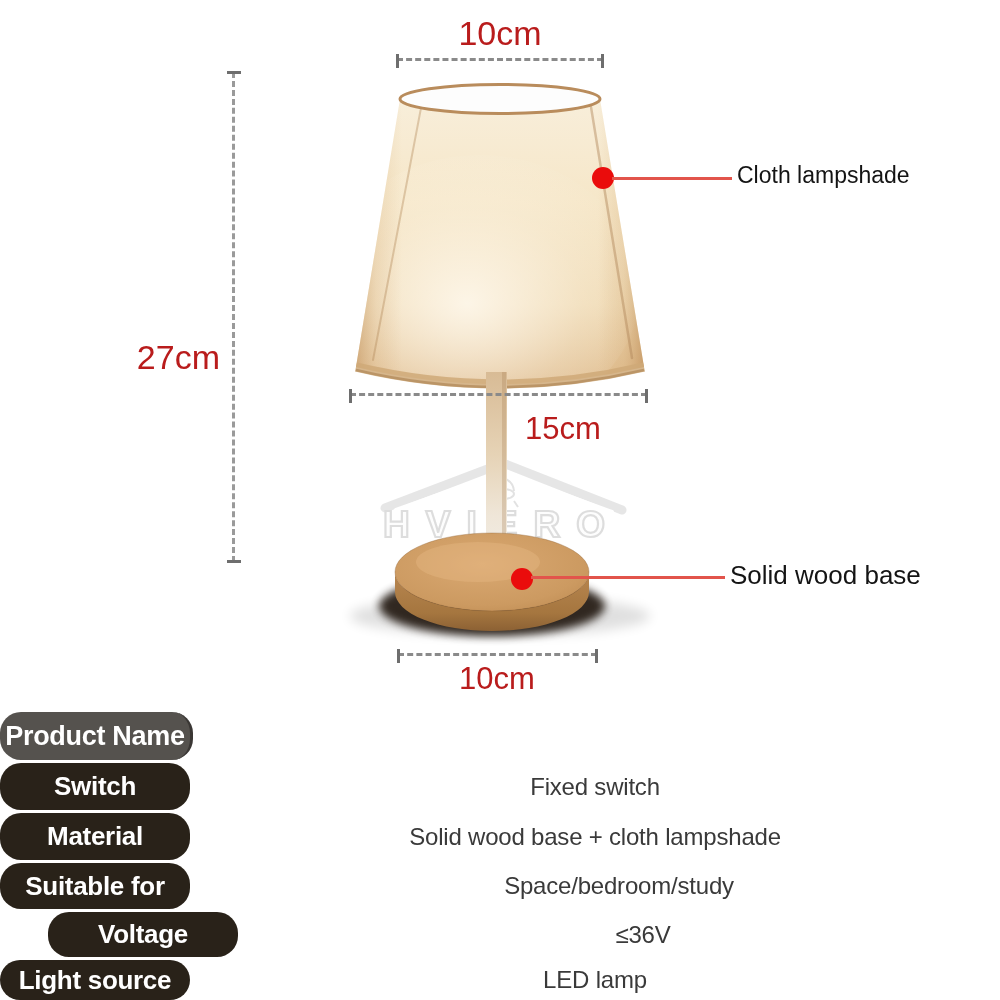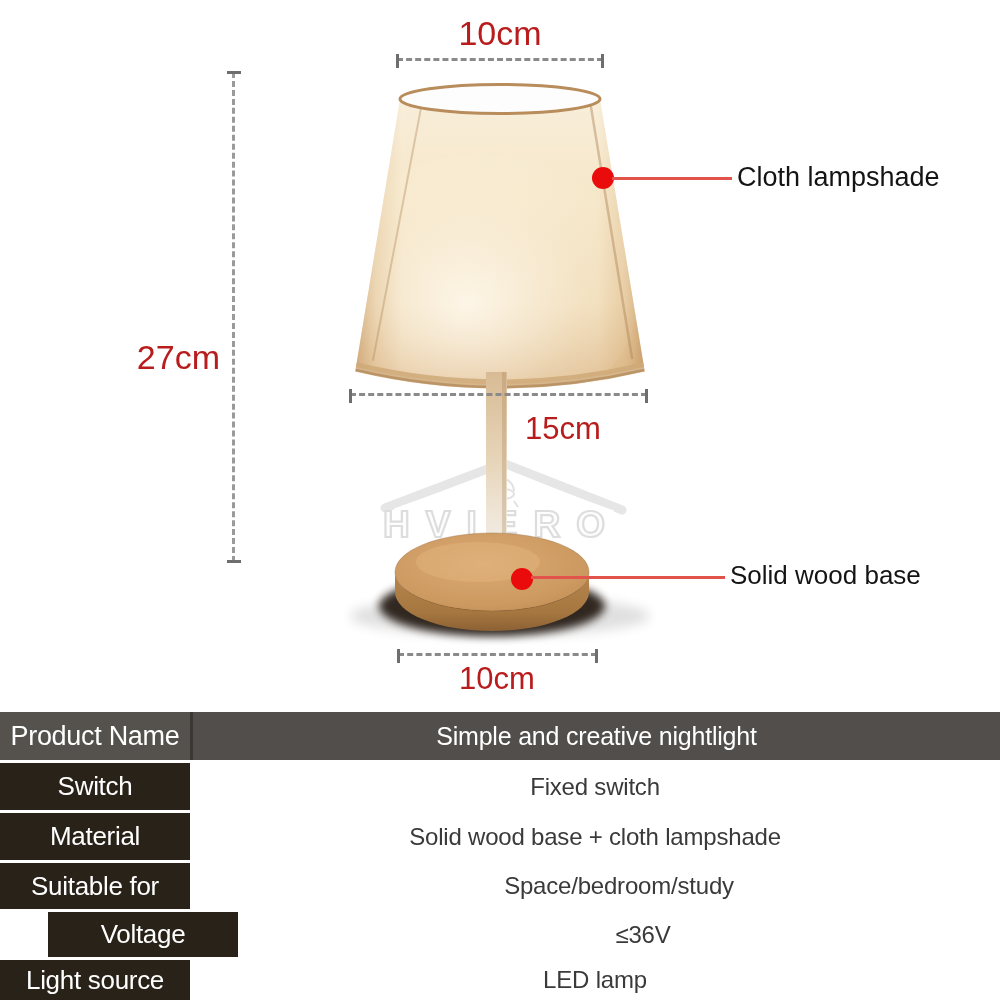--- a/index.html
+++ b/index.html
@@ -24,34 +24,34 @@
   #dim-height-label { left:112px; top:338px; width:108px; font-size:34px; text-align:right; }
   #dim-shade-label  { left:488px; top:411px; width:150px; font-size:31px; text-align:center; }
   #dim-base-label   { left:394px; top:661px; width:206px; font-size:31px; text-align:center; }
 
   
   .ann-dot  { position:absolute; width:22px; height:22px; border-radius:50%; background:#ea0c0c; }
   .ann-line { position:absolute; height:3px; background:#e2544b; }
   .ann-label{ position:absolute; color:#141414; white-space:nowrap; }
   #ann-shade-dot  { left:592px; top:167px; }
   #ann-shade-line { left:612px; top:177px; width:120px; }
-  #ann-shade-label{ left:737px; top:162px; font-size:27px; }
+  #ann-shade-label{ left:737px; top:162px; font-size:23px; }
   #ann-base-dot   { left:511px; top:568px; }
   #ann-base-line  { left:531px; top:576px; width:194px; }
   #ann-base-label { left:730px; top:560px; font-size:26px; }
 
   
   .spec { position:absolute; left:0; top:712px; width:1000px; height:288px;
           display:flex; flex-direction:column; gap:3px; background:#ffffff; }
   .trow { display:flex; width:100%; }
   .trow.r0 { height:48px; } .trow.r1 { height:47px;justify-content:center; } .trow.r2 { height:47px; }
   .trow.r3 { height:46px;gap:48px; } .trow.r4 { height:45px;padding-left:48px; } .trow.r5 { flex:1; }
   .tlabel { width:190px; background:#292219; color:#ffffff; display:flex;
-            align-items:center; justify-content:center; font-size:26px; font-weight:400;
-            letter-spacing:-0.3px; }
+            align-items:center; justify-content:center; font-size:26px; font-weight:700;
+            letter-spacing:-0.3px;border-radius:21px; }
   .tvalue { flex:1; background:#ffffff; color:#3a3a3a; display:flex;
             align-items:center; justify-content:center; font-size:24px; letter-spacing:-0.2px; }
   .trow.hdr .tlabel { background:#55524e; border-right:3px solid #3a3734; font-size:27px; }
   .trow.hdr .tvalue { background:#514e4c; color:#ffffff; font-size:25px; }
 </style>
 </head>
 <body>
 
 <div class="stage">
 
@@ -164,21 +164,20 @@
   <div class="ann-line" id="ann-shade-line"></div>
   <div class="ann-label" id="ann-shade-label">Cloth lampshade</div>
 
   <div class="ann-dot" id="ann-base-dot"></div>
   <div class="ann-line" id="ann-base-line"></div>
   <div class="ann-label" id="ann-base-label">Solid wood base</div>
 
   <div class="spec">
     <div class="trow hdr r0">
       <div class="tlabel">Product Name</div>
-      <div class="tvalue">Simple and creative nightlight</div>
     </div>
     <div class="trow r1">
       <div class="tlabel">Switch</div>
       <div class="tvalue">Fixed switch</div>
     </div>
     <div class="trow r2">
       <div class="tlabel">Material</div>
       <div class="tvalue">Solid wood base + cloth lampshade</div>
     </div>
     <div class="trow r3">

